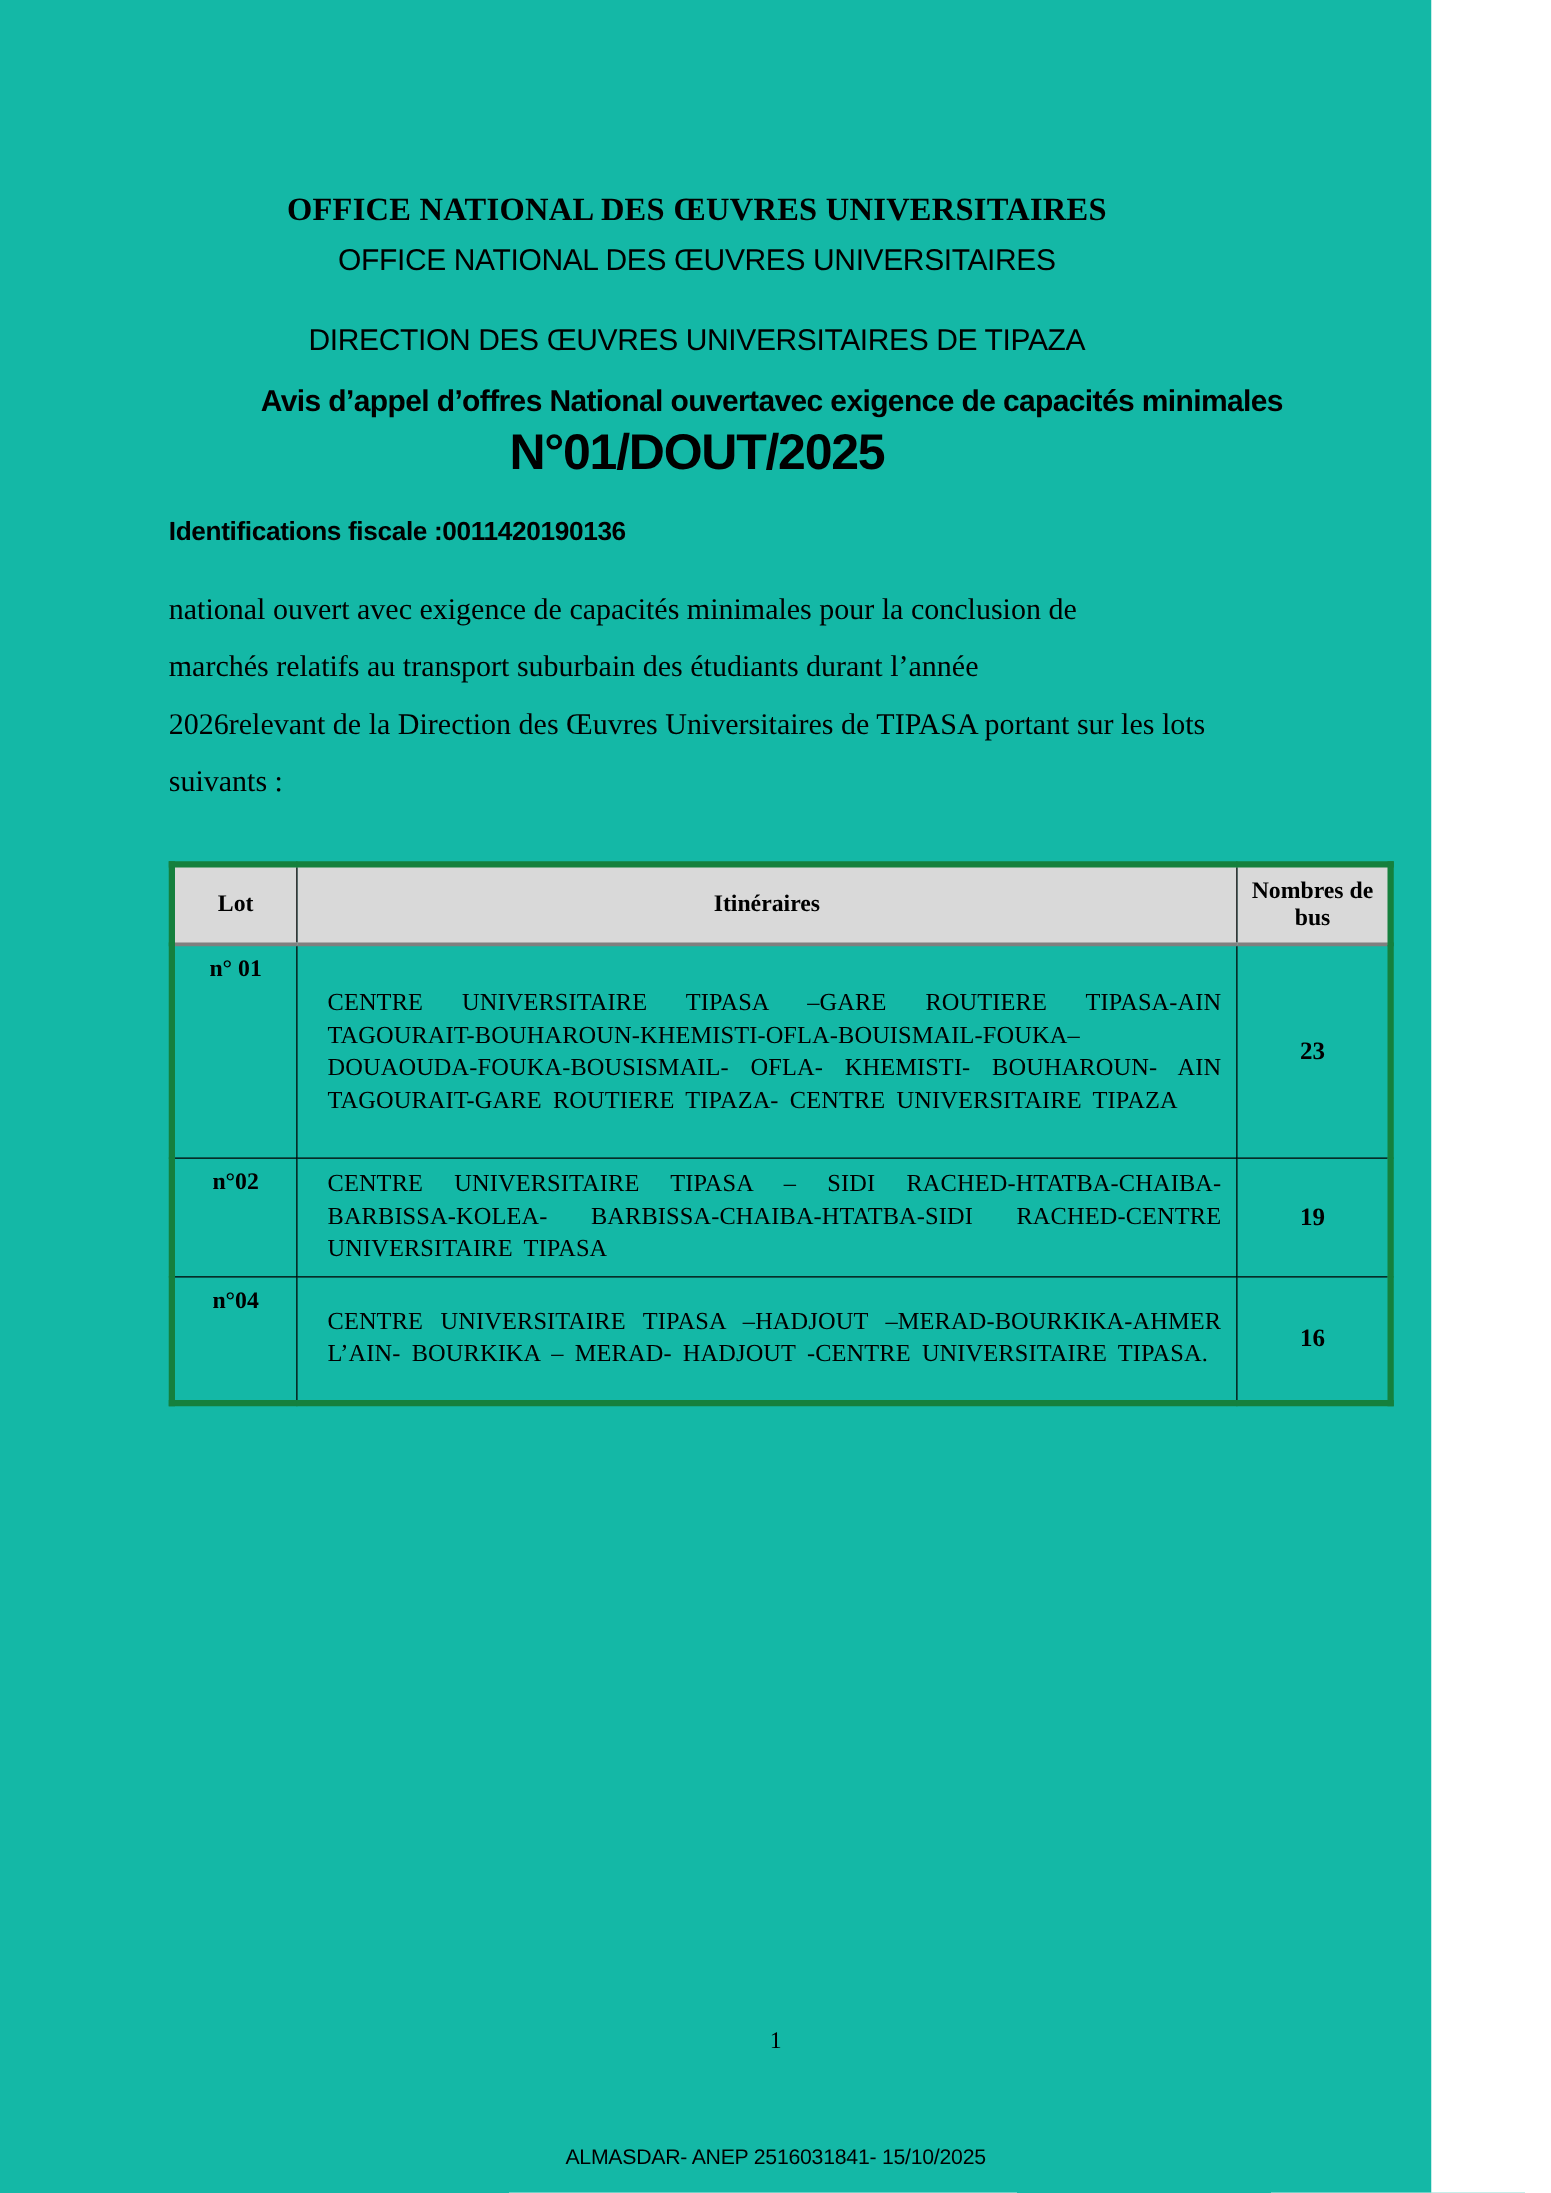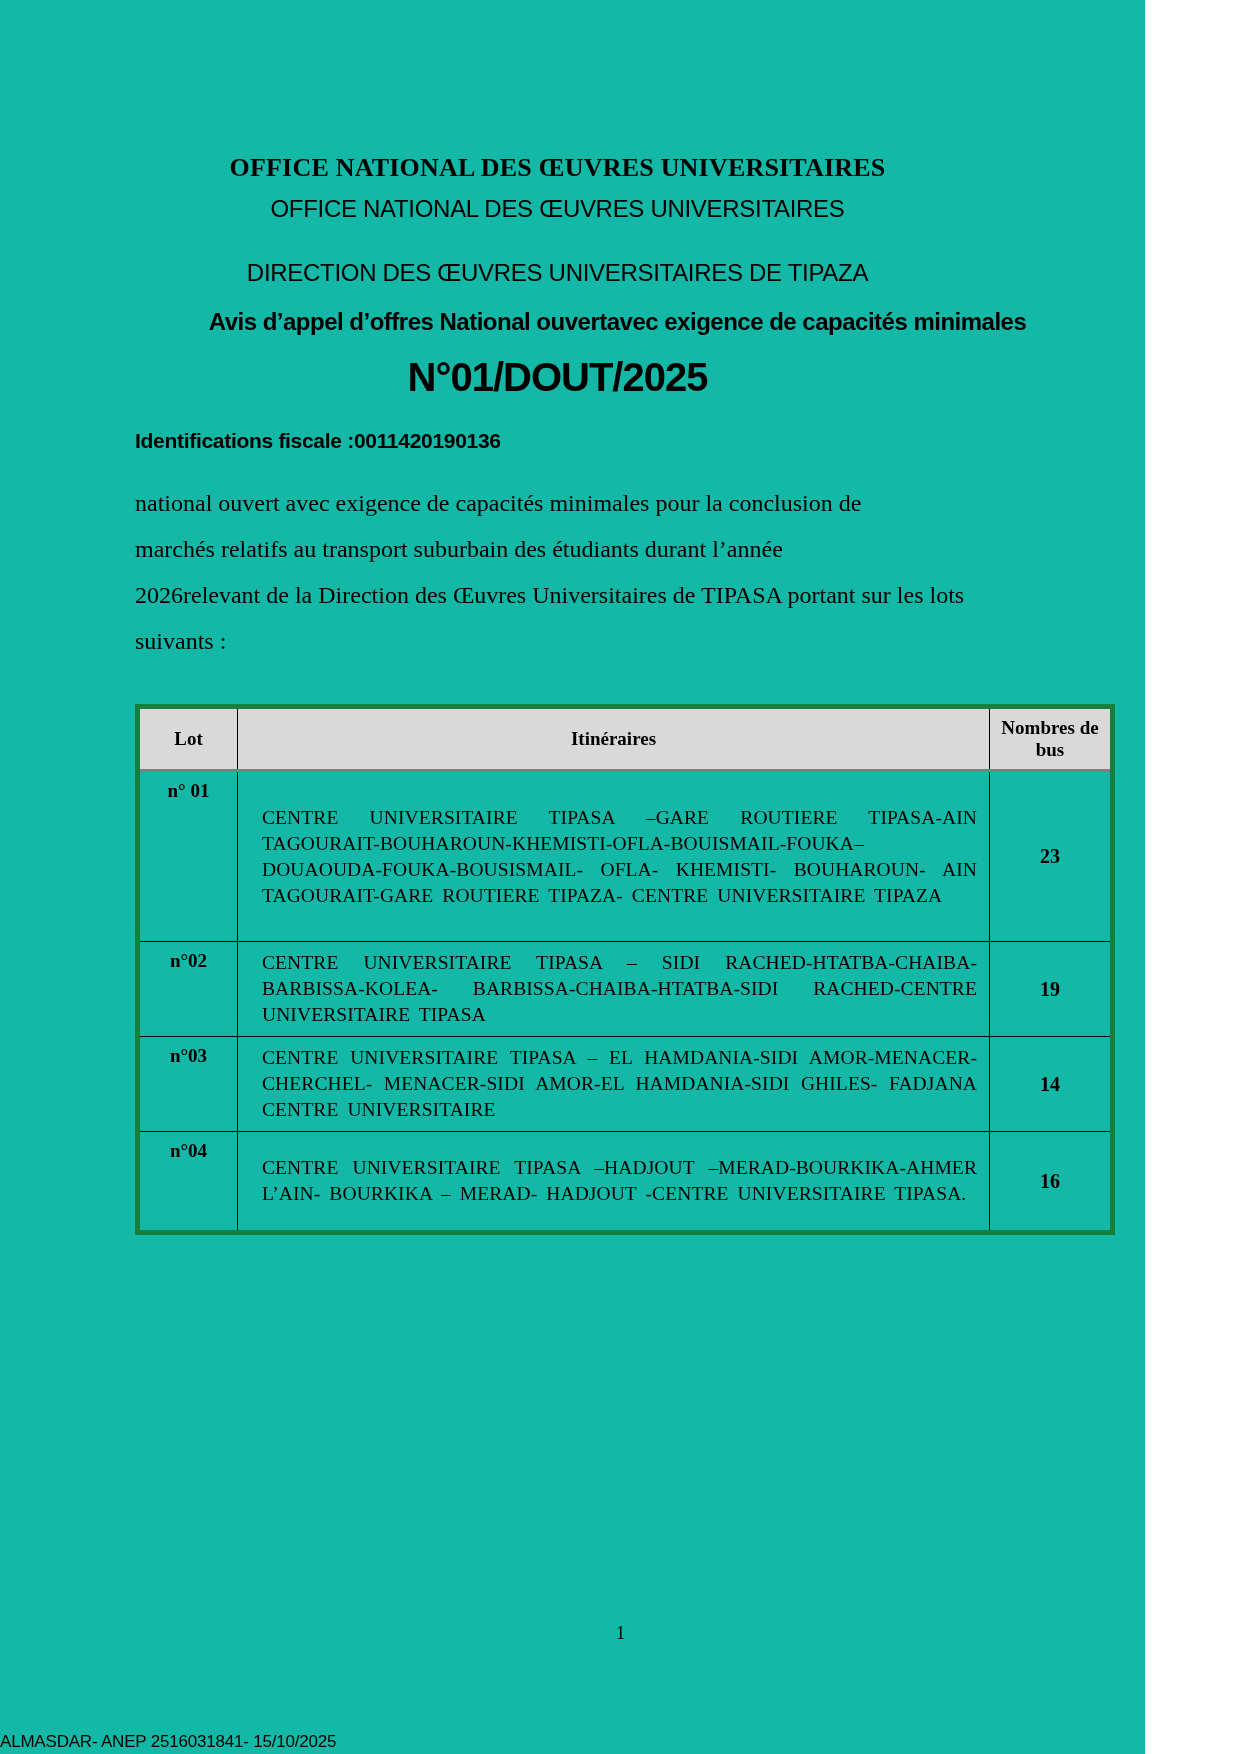--- a/index.html
+++ b/index.html
@@ -29,21 +29,21 @@
     margin-top:36px;
     font-family:"Liberation Sans", sans-serif;
     font-size:24px; line-height:28px; letter-spacing:-0.3px;
   }
   .avis-title {
     margin-top:20px; width:965px; text-align:center;
     font-family:"Liberation Sans", sans-serif;
     font-weight:bold; font-size:24px; line-height:30px; letter-spacing:-0.5px;
   }
   .notice-number {
-    margin-top:17px; width:845px; text-align:center;
+    margin-top:2px; width:845px; text-align:center;
     font-family:"Liberation Sans", sans-serif;
     font-weight:bold; font-size:40px; line-height:46px; letter-spacing:-1px;
   }
   .fiscal-line {
     margin-top:28px;
     font-family:"Liberation Sans", sans-serif;
     font-weight:bold; font-size:21px; line-height:26px; letter-spacing:-0.3px;
   }
   .intro { margin-top:26px; }
   .intro-line {
@@ -97,23 +97,23 @@
   tr.row-4 td { height:101px; }
 
   .page-number {
     position:absolute; top:1622px; left:0;
     width:1241px; text-align:center;
     font-family:"Liberation Serif", serif;
     font-size:19px;
   }
   .publication-line {
     position:absolute; top:1716px; left:0;
-    width:1241px; 
+    width:1241px; text-align:center;
     font-family:"Liberation Sans", sans-serif;
-    font-size:17px; letter-spacing:-0.2px;margin-top:16px;
+    font-size:17px; letter-spacing:-0.2px;
   }
 </style>
 </head>
 <body>
 
 <div class="page">
   <div class="content">
 
     <div class="org-block">
       <div class="org1">OFFICE NATIONAL DES ŒUVRES UNIVERSITAIRES</div>
@@ -150,25 +150,20 @@
         <tr class="row-1">
           <td class="lot-cell">n° 01</td>
           <td class="itin-cell">CENTRE UNIVERSITAIRE TIPASA –GARE ROUTIERE TIPASA-AIN TAGOURAIT-BOUHAROUN-KHEMISTI-OFLA-BOUISMAIL-FOUKA– DOUAOUDA-FOUKA-BOUSISMAIL- OFLA- KHEMISTI- BOUHAROUN- AIN TAGOURAIT-GARE ROUTIERE TIPAZA- CENTRE UNIVERSITAIRE TIPAZA</td>
           <td class="bus-cell">23</td>
         </tr>
         <tr class="row-2">
           <td class="lot-cell">n°02</td>
           <td class="itin-cell">CENTRE UNIVERSITAIRE TIPASA – SIDI RACHED-HTATBA-CHAIBA-BARBISSA-KOLEA- BARBISSA-CHAIBA-HTATBA-SIDI RACHED-CENTRE UNIVERSITAIRE TIPASA</td>
           <td class="bus-cell">19</td>
         </tr>
-        <tr class="row-3">
-          <td class="lot-cell">n°03</td>
-          <td class="itin-cell">CENTRE UNIVERSITAIRE TIPASA – EL HAMDANIA-SIDI AMOR-MENACER-CHERCHEL- MENACER-SIDI AMOR-EL HAMDANIA-SIDI GHILES- FADJANA CENTRE UNIVERSITAIRE</td>
-          <td class="bus-cell">14</td>
-        </tr>
         <tr class="row-4">
           <td class="lot-cell">n°04</td>
           <td class="itin-cell">CENTRE UNIVERSITAIRE TIPASA –HADJOUT –MERAD-BOURKIKA-AHMER L’AIN- BOURKIKA – MERAD- HADJOUT -CENTRE UNIVERSITAIRE TIPASA.</td>
           <td class="bus-cell">16</td>
         </tr>
       </tbody>
     </table>
   </div>
 
   <div class="page-number">1</div>

